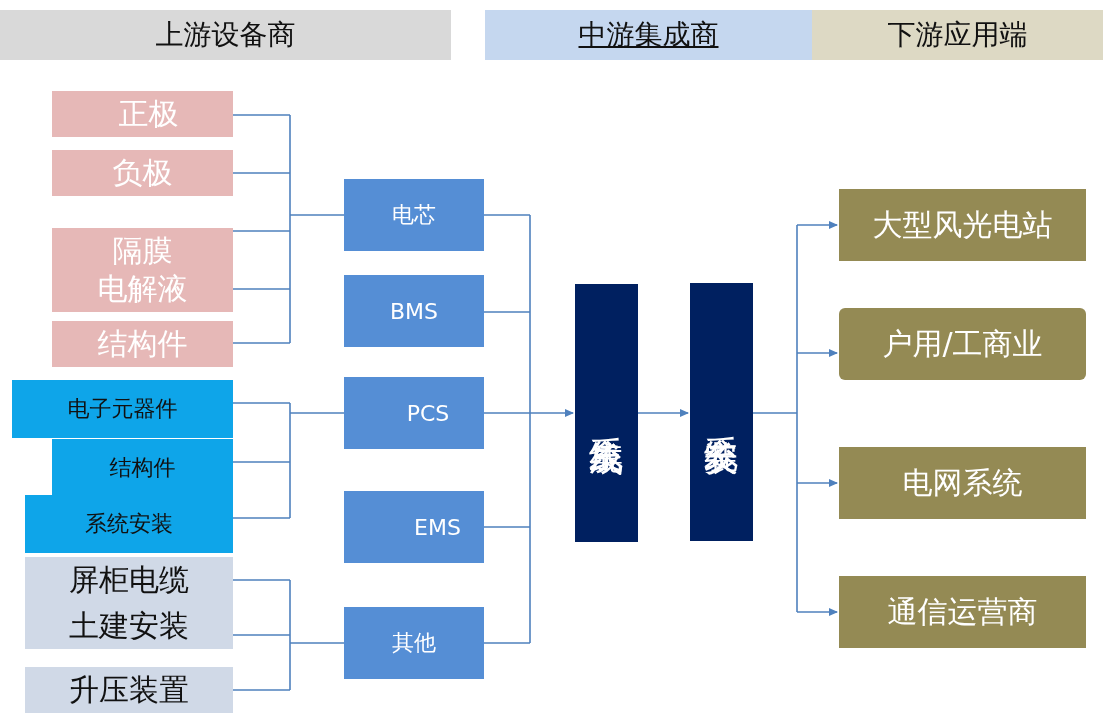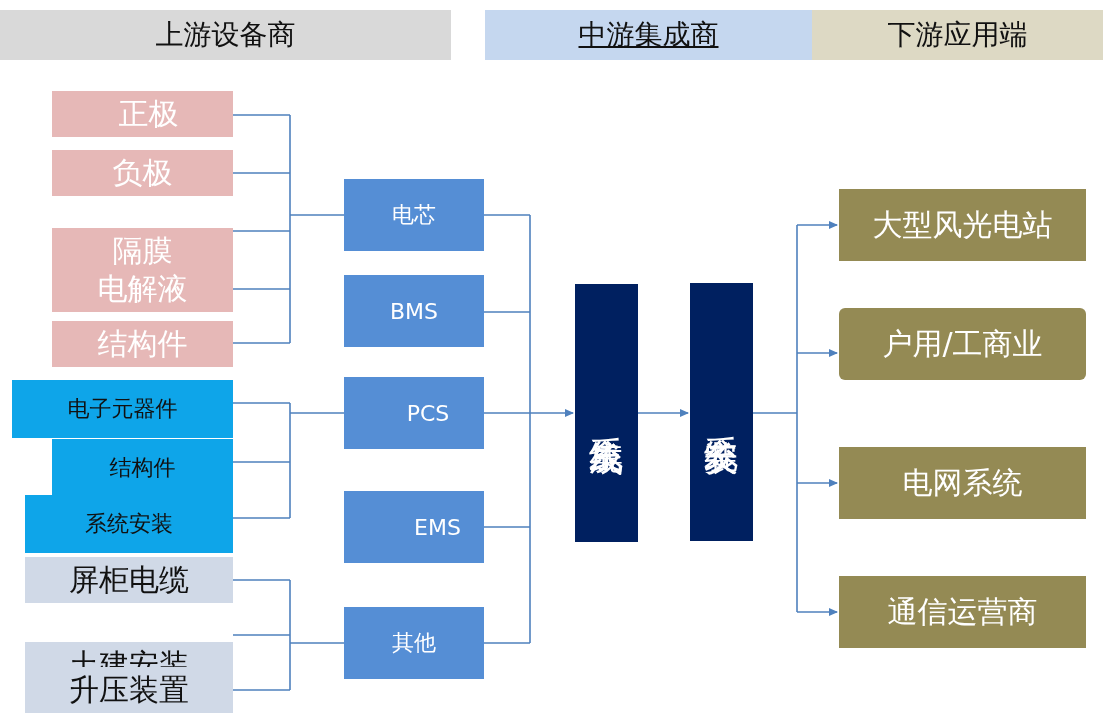--- a/index.html
+++ b/index.html
@@ -59,21 +59,21 @@
 <div class="box pink" style="top:150px;">负极</div>
 <div class="box pink" style="top:208px;margin-top:20px;">隔膜</div>
 <div class="box pink" style="top:266px;">电解液</div>
 <div class="box pink" style="top:321px;">结构件</div>
 
 <div class="box yellow" style="top:380px; left:12px; width:221px;">电子元器件</div>
 <div class="box yellow" style="top:439px; left:52px; width:181px;">结构件</div>
 <div class="box yellow" style="top:495px; left:25px; width:208px;">系统安装</div>
 
 <div class="box slate" style="top:557px;">屏柜电缆</div>
-<div class="box slate" style="top:642px;">土建安装</div>
+<div class="box slate" style="top:603px;">土建安装</div>
 <div class="box slate" style="top:667px;">升压装置</div>
 
 <div class="box mid" style="top:179px;">电芯</div>
 <div class="box mid" style="top:275px;">BMS</div>
 <div class="box mid" style="top:377px;padding-left:28px;">PCS</div>
 <div class="box mid" style="top:491px;padding-left:47px;">EMS</div>
 <div class="box mid" style="top:607px;">其他</div>
 
 <div class="box navy" style="left:575px; top:284px;">系统集成</div>
 <div class="box navy" style="left:690px; top:283px;">系统安装</div>

